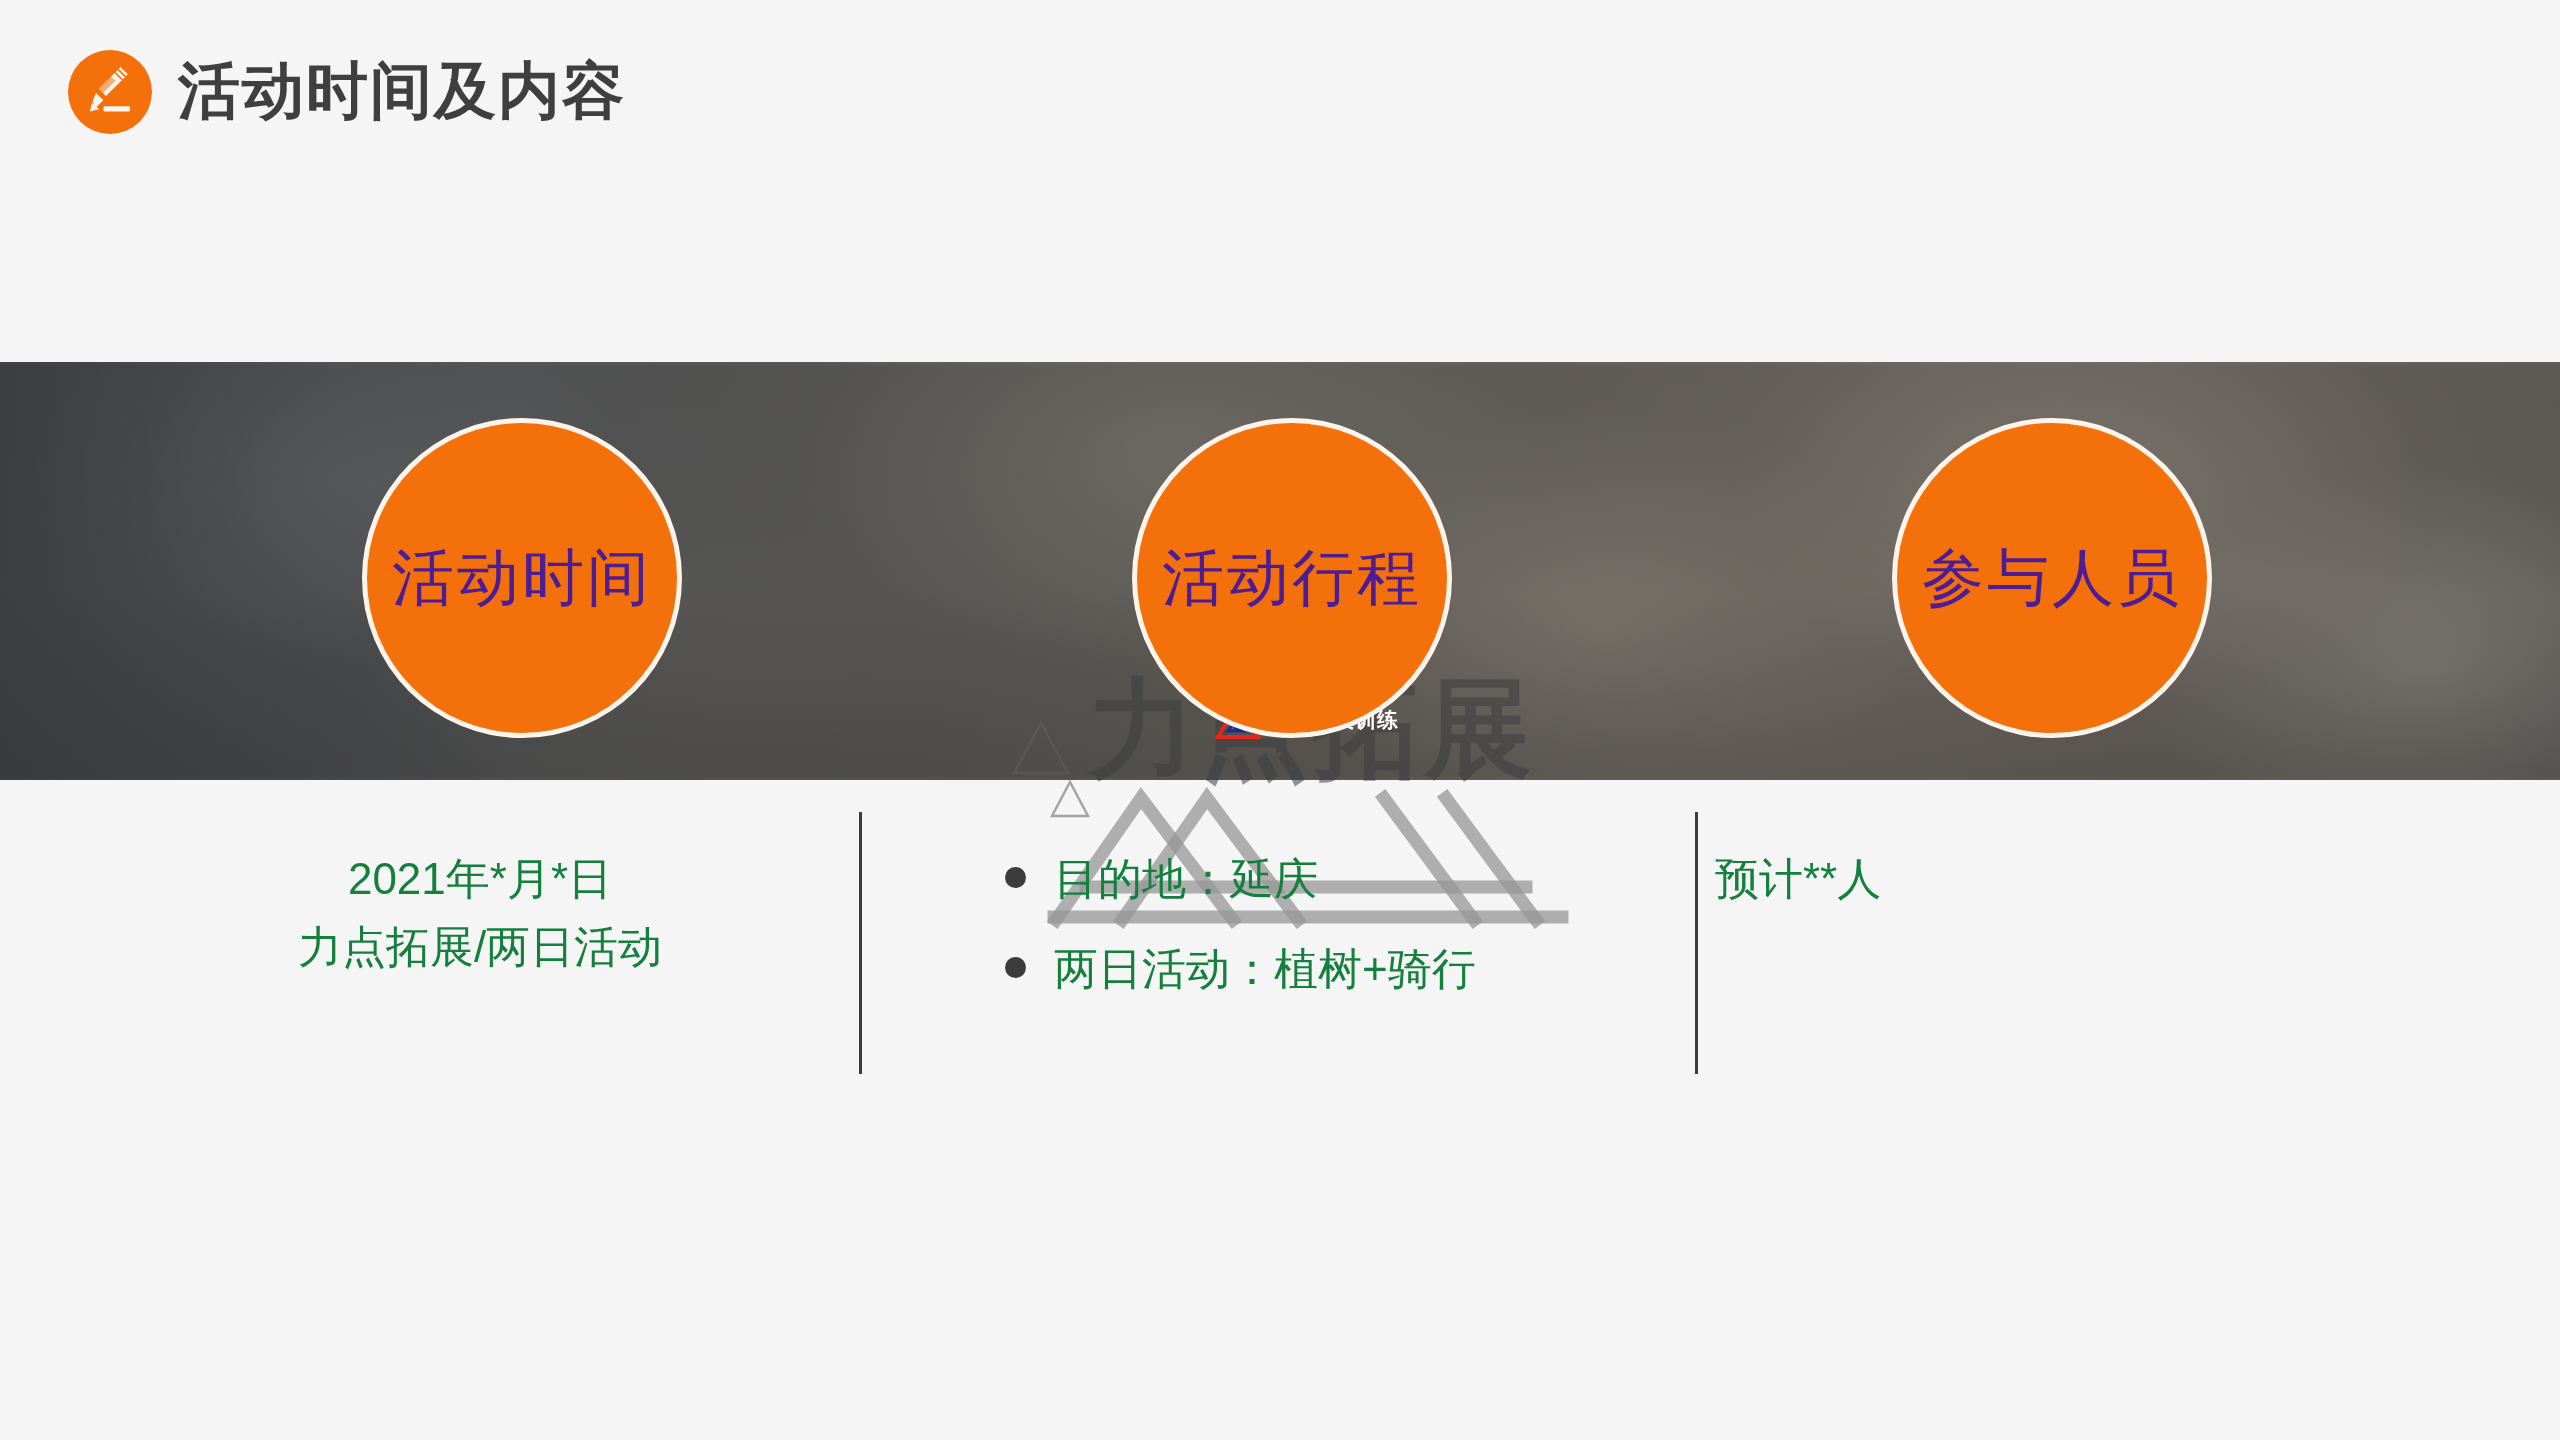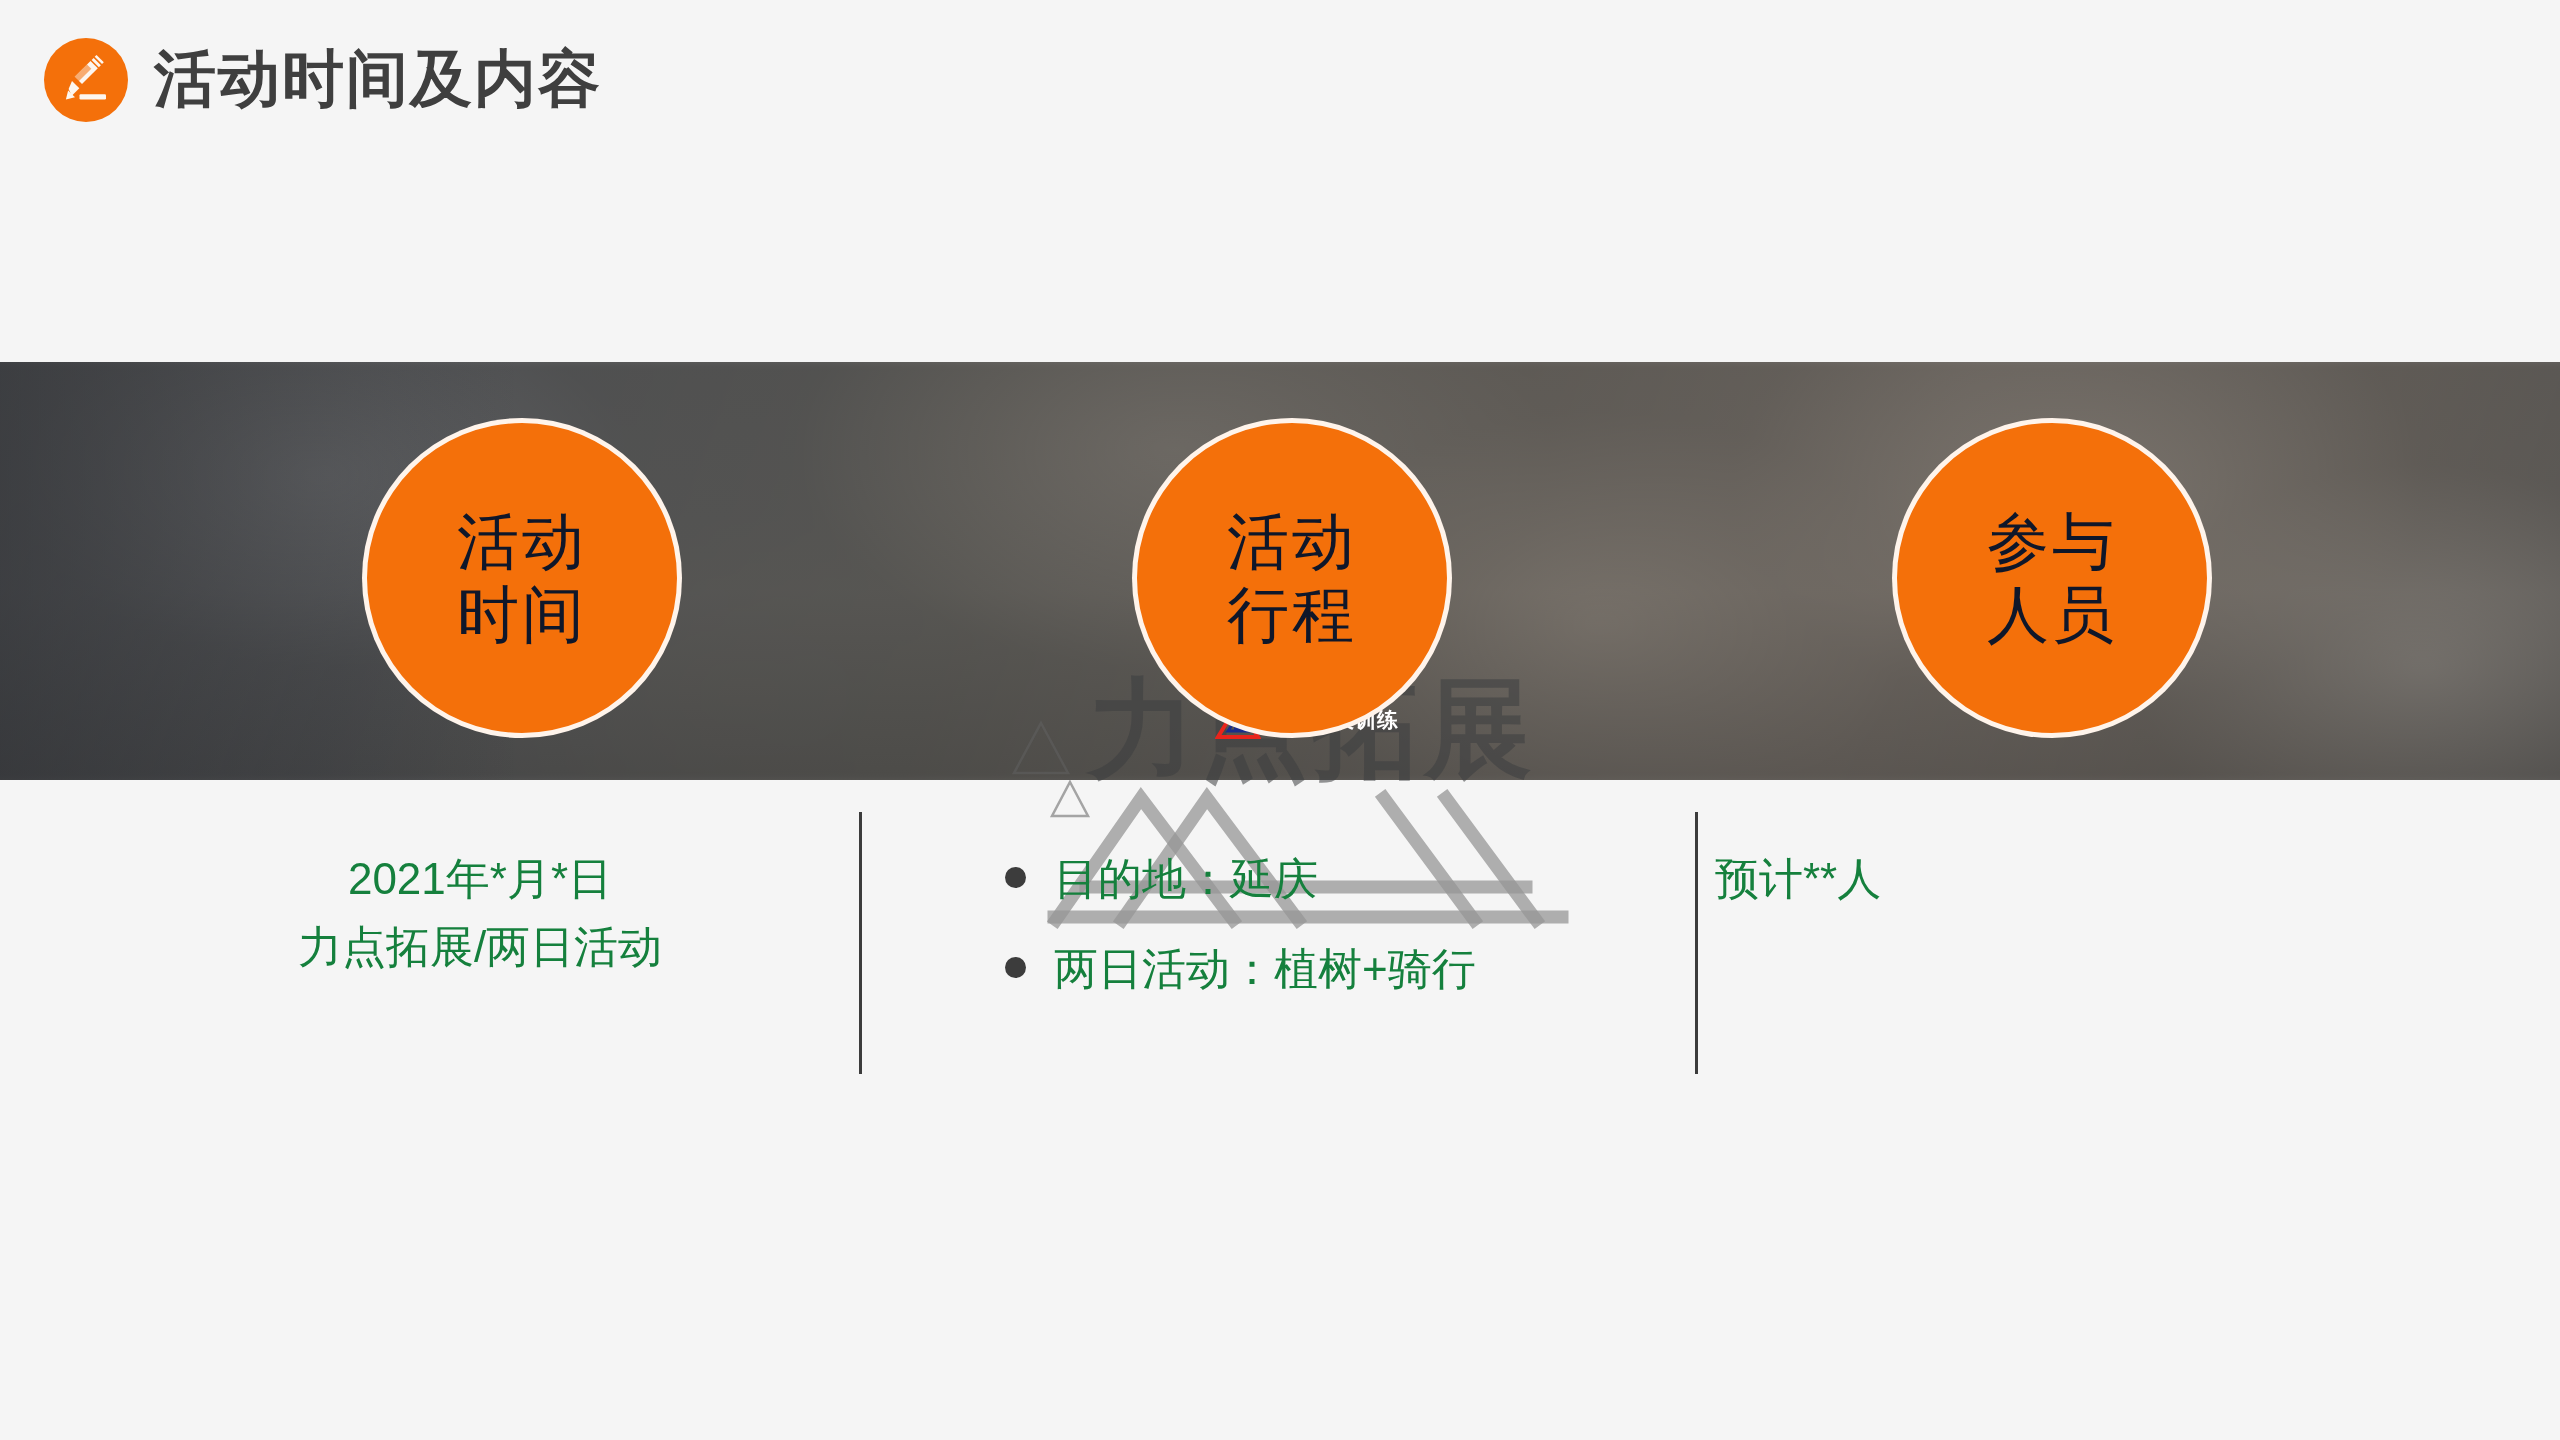--- a/index.html
+++ b/index.html
@@ -12,26 +12,26 @@
     width: 2560px;
     height: 1440px;
     background: #f5f5f5;
     overflow: hidden;
     font-family: "Liberation Sans", "DejaVu Sans", sans-serif;
   }
 
   
   #header {
     position: absolute;
-    left: 0; top: 4px;
+    left: 0; top: 16px;
     width: 100%;
     height: 150px;
     display: flex;
     align-items: center;
-    padding-left: 44px;
+    padding-left: 68px;
     box-sizing: border-box;
   }
   #title-icon {
     position: relative;
     width: 84px;
     height: 84px;
     border-radius: 50%;
     background: #F4700A;
     flex: 0 0 auto;
     margin-top: 2px;
@@ -133,24 +133,24 @@
   .circle {
     position: absolute;
     top: 418px;
     width: 320px;
     height: 320px;
     border-radius: 50%;
     background: #F4700A;
     border: 5px solid rgba(255,255,255,.92);
     box-sizing: border-box;
     display: flex;
-    flex-direction: column;
+    flex-direction: row;
     align-items: center;
     justify-content: center;
-    color: #0f172a;
+    color: #4c1d95;
     font-size: 62px;
     line-height: 1.18;
     letter-spacing: 3px;
   }
   #circle-1 { left: 362px; }
   #circle-2 { left: 1132px; }
   #circle-3 { left: 1892px; }
   .circle-line { display: block; }
 
   

